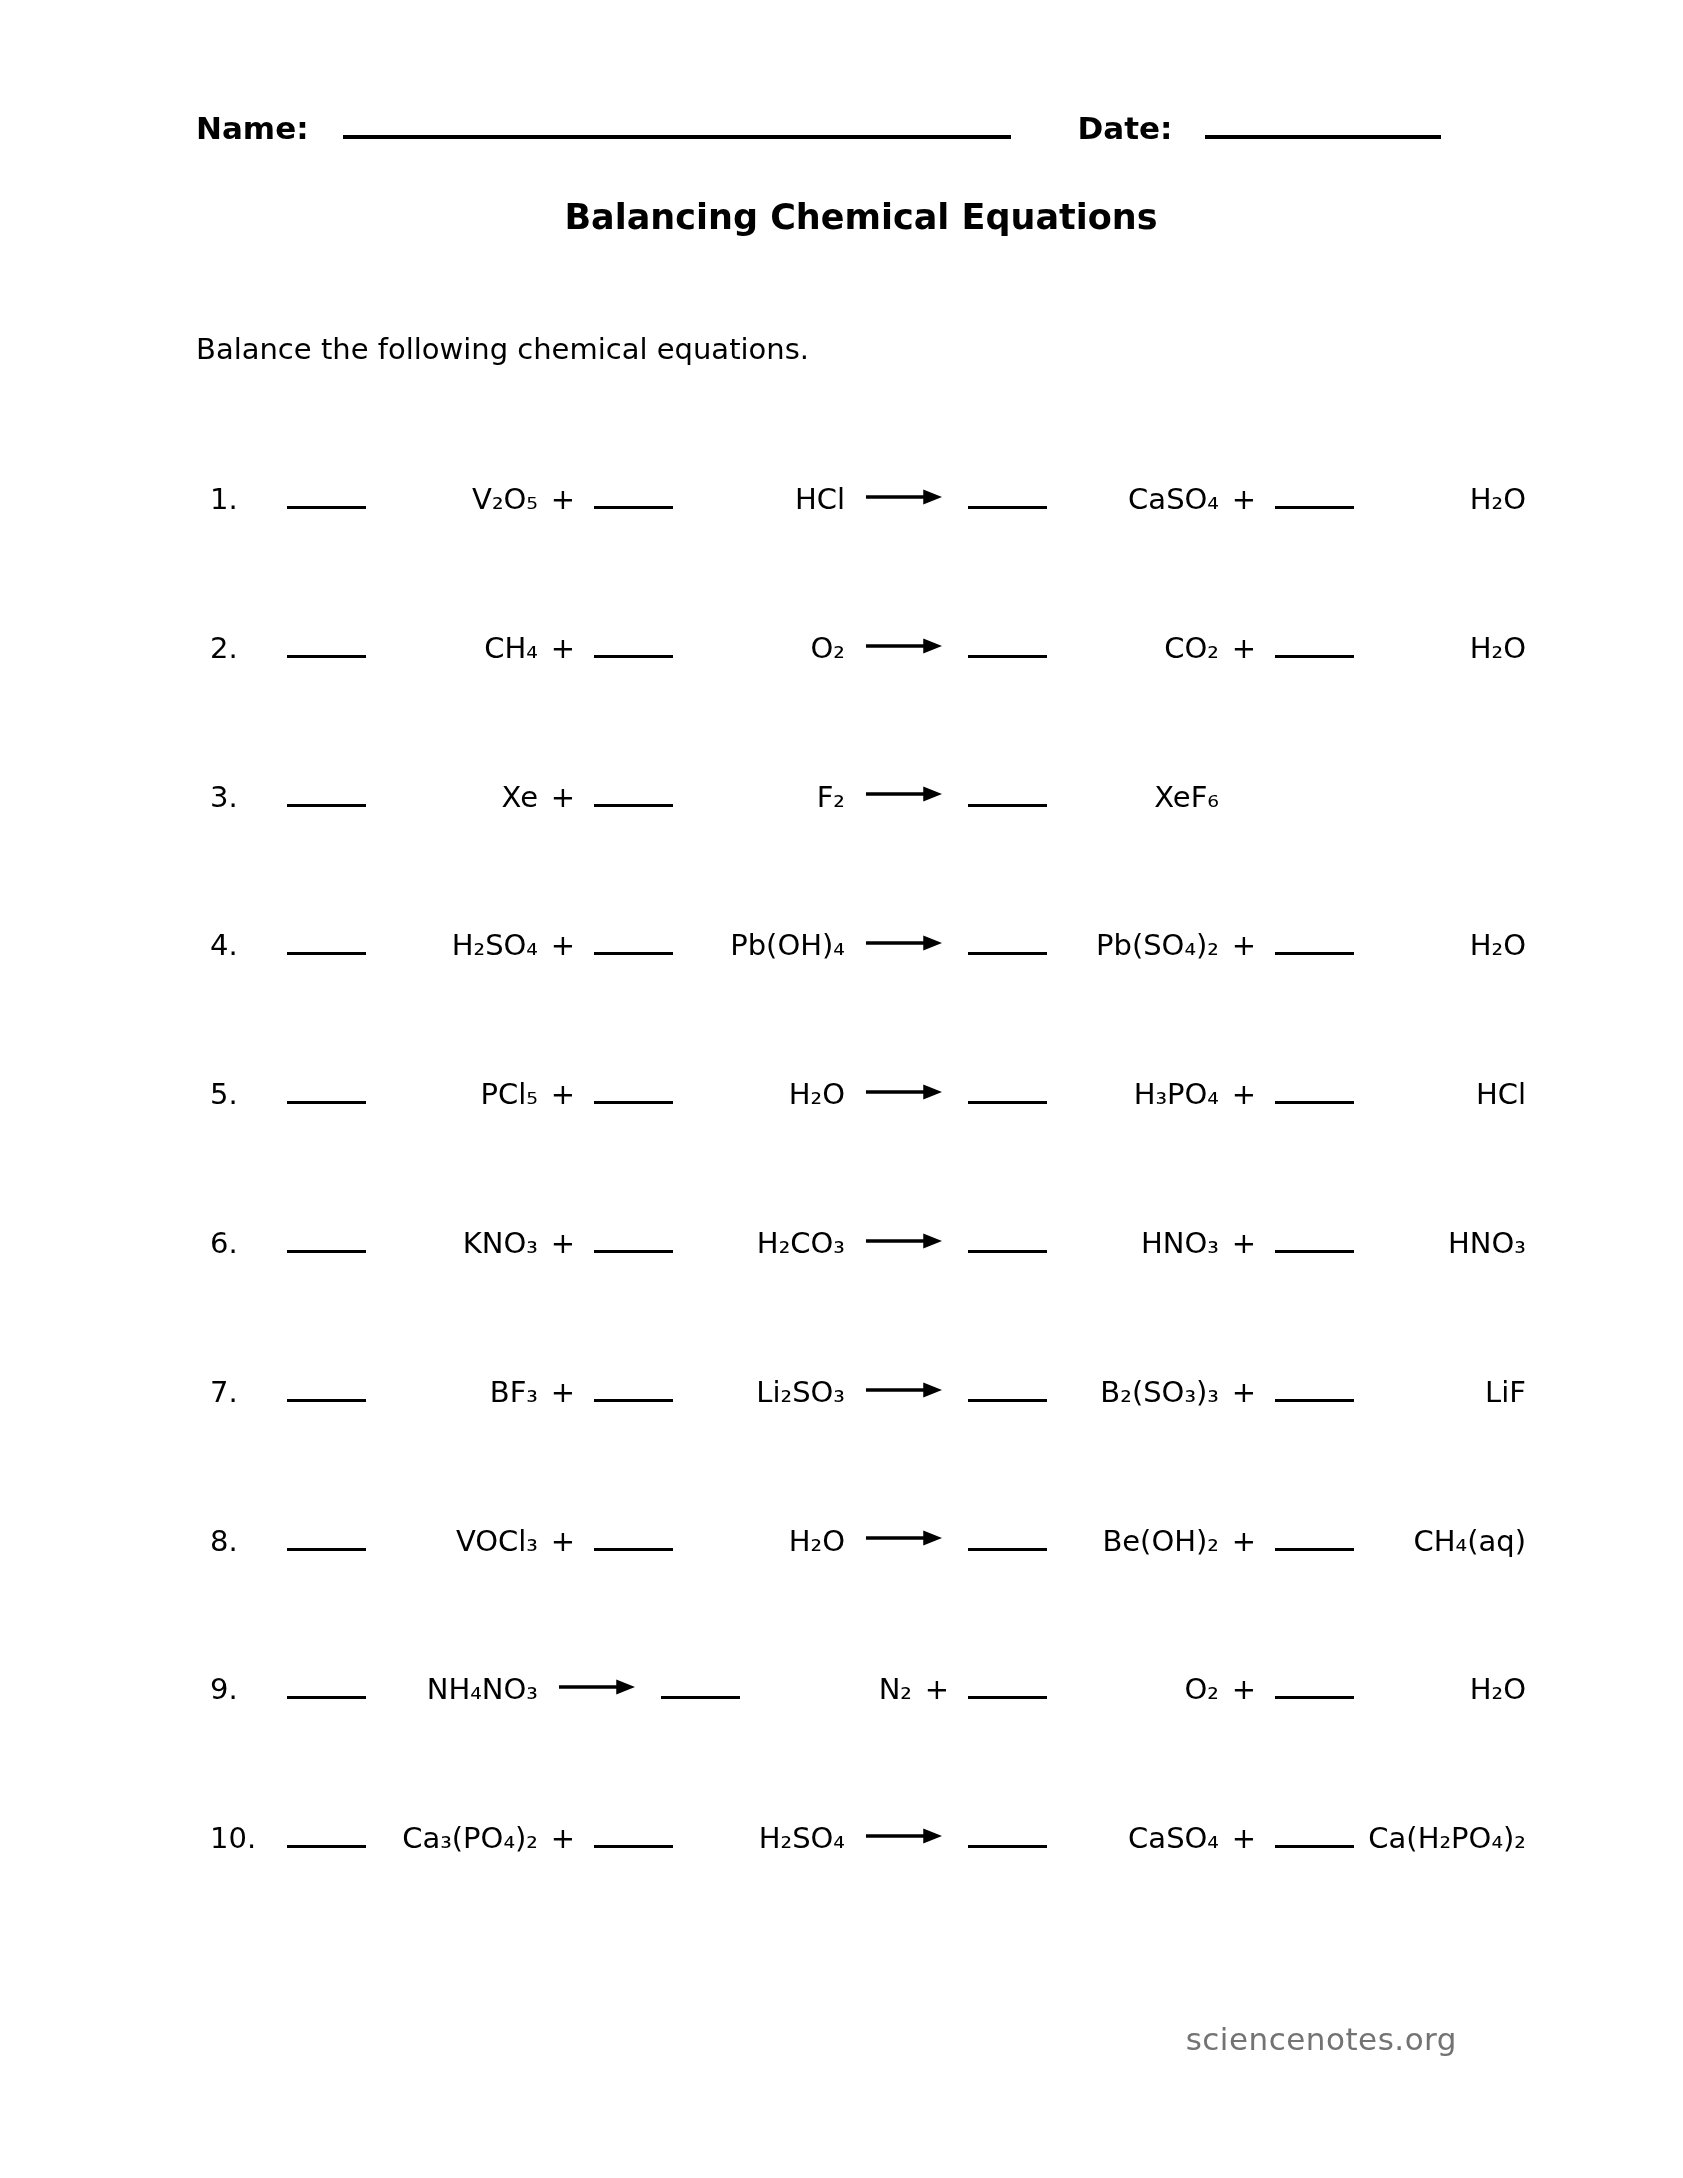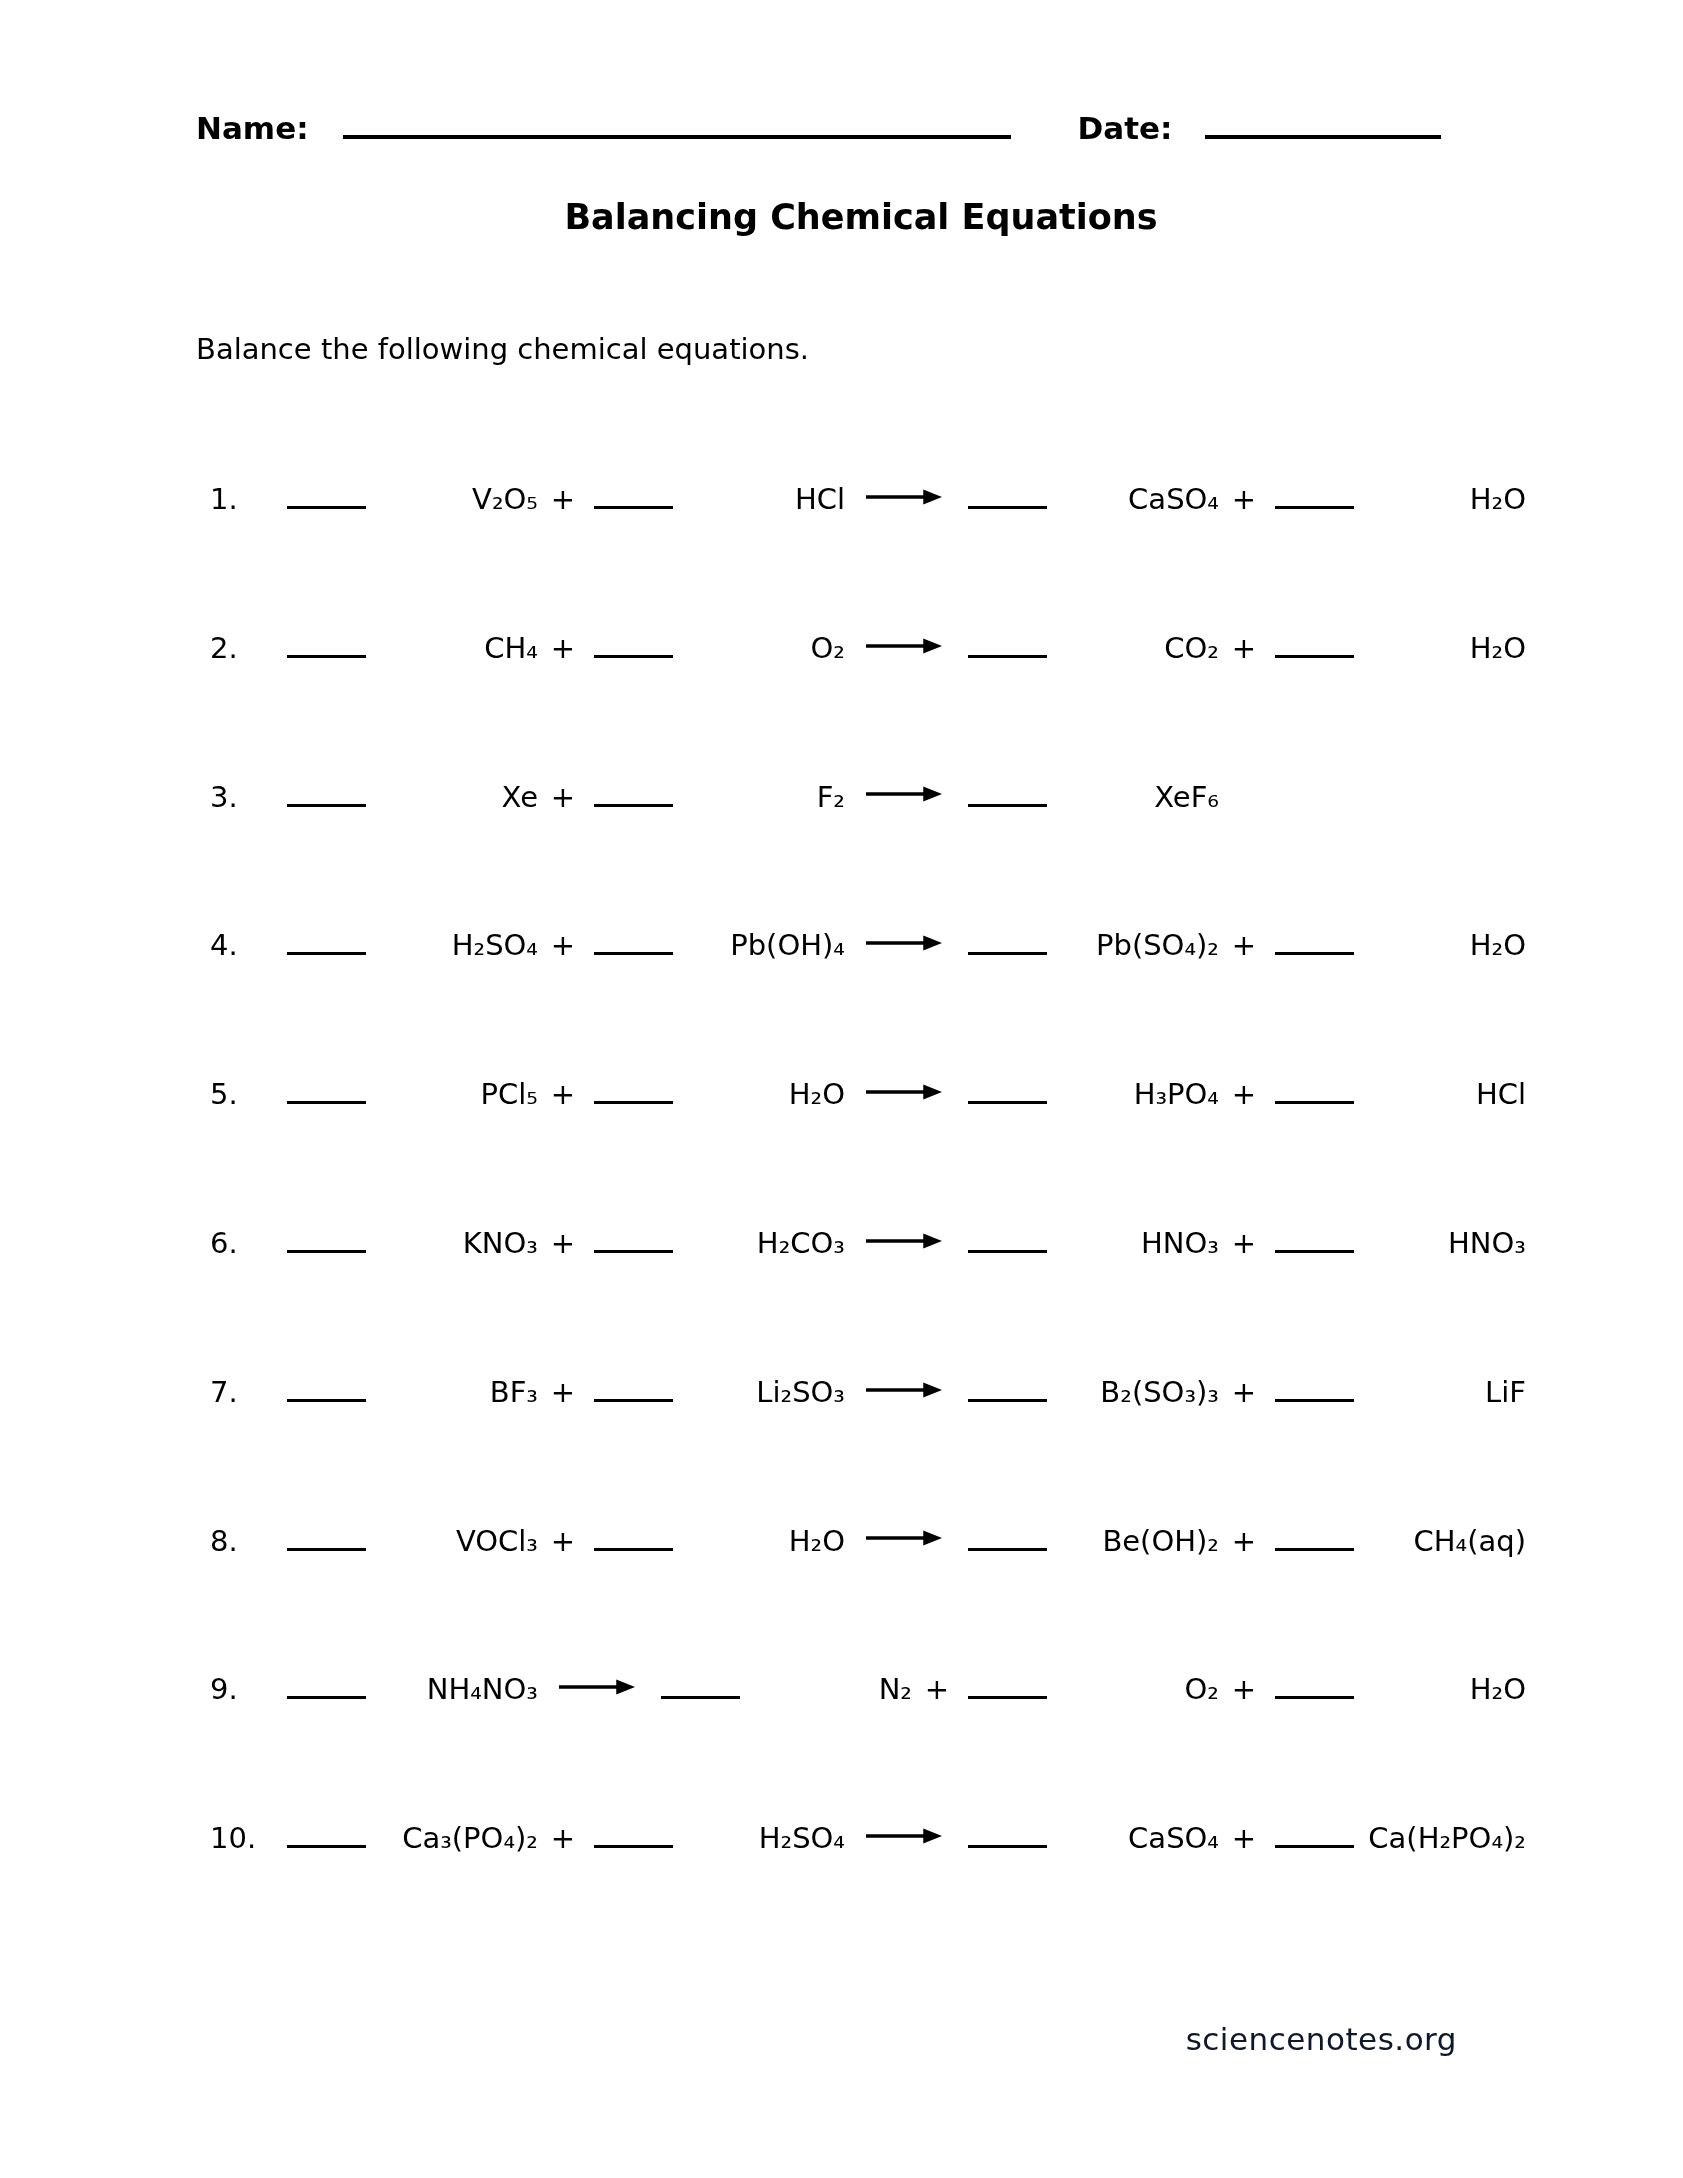--- a/index.html
+++ b/index.html
@@ -47,21 +47,21 @@
     display:inline-block;width:79px;height:1em;
     border-bottom:3px solid #000;margin:0 6px;flex:none;
   }
   .formula{width:166px;text-align:right;flex:none;}
   .plus{width:50px;text-align:center;flex:none;}
   .arrow{width:117px;text-align:center;flex:none;align-self:center;}
   .arrow svg{display:block;margin:0 auto;}
 
   .footer{
     position:absolute;right:226px;bottom:121px;
-    color:#0f172a;font-size:31px;letter-spacing:0.5px;
+    color:#737373;font-size:31px;letter-spacing:0.5px;
   }
 </style>
 </head>
 <body>
 
 <div class="page">
 
   <div class="header-row">
     <span>Name:</span>
     <span class="name-line"></span>

